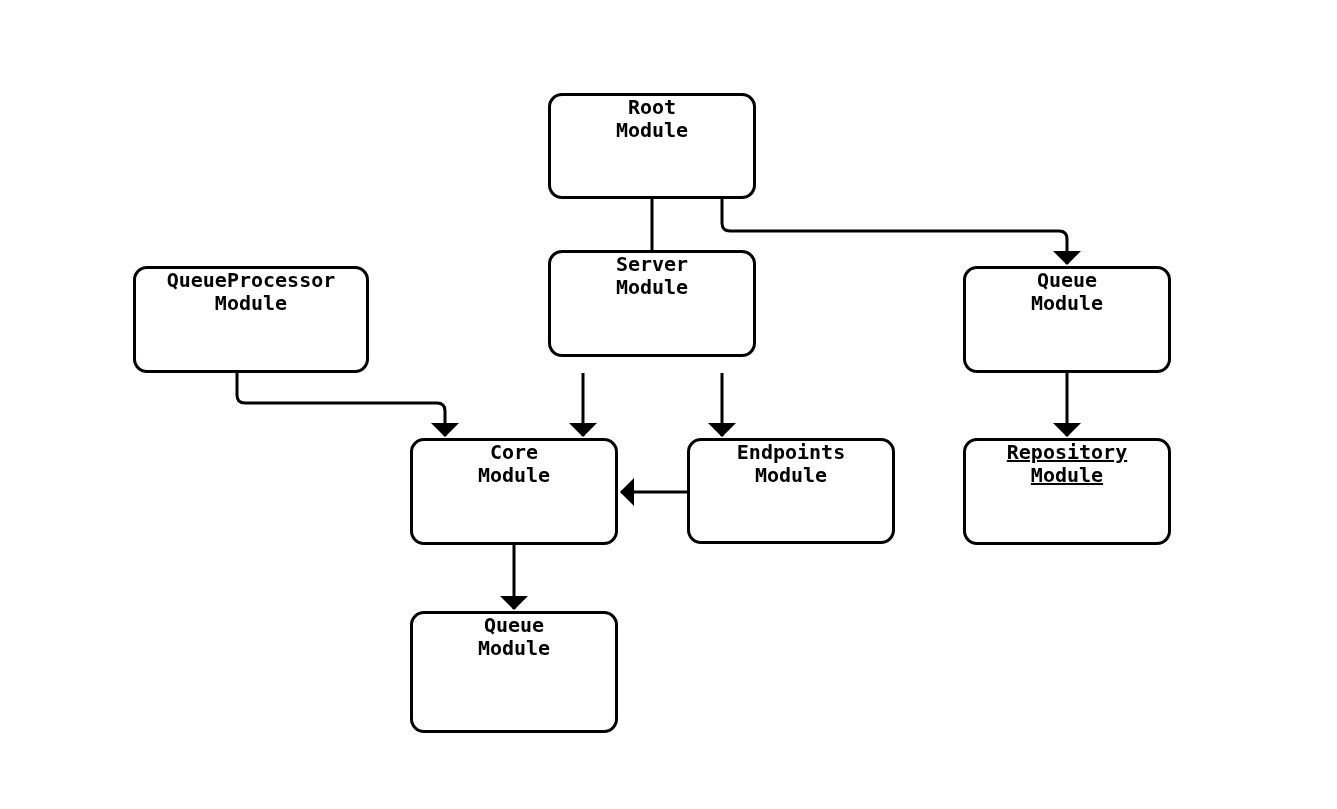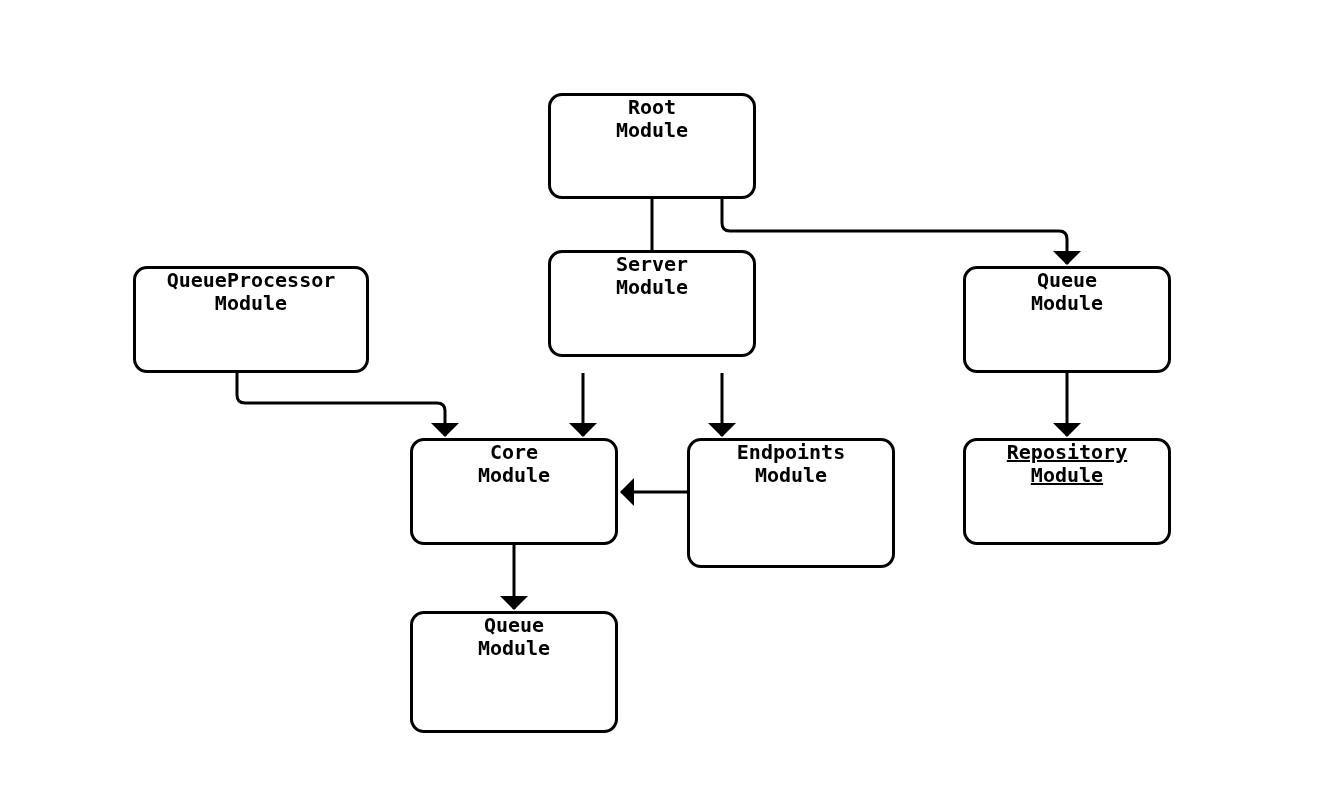--- a/index.html
+++ b/index.html
@@ -81,21 +81,21 @@
 Module</span>
       </div>
       <div class="node" style="left: 963px; top: 266px; width: 208px; height: 107px;">
         <span class="node-label">Queue
 Module</span>
       </div>
       <div class="node" style="left: 410px; top: 438px; width: 208px; height: 107px;">
         <span class="node-label">Core
 Module</span>
       </div>
-      <div class="node" style="left: 687px; top: 438px; width: 208px; height: 130px;">
+      <div class="node" style="left: 687px; top: 438px; width: 208px; height: 106px;">
         <span class="node-label">Endpoints
 Module</span>
       </div>
       <div class="node" style="left: 963px; top: 438px; width: 208px; height: 107px; text-decoration: underline;">
         <span class="node-label">Repository
 Module</span>
       </div>
       <div class="node" style="left: 410px; top: 611px; width: 208px; height: 122px;">
         <span class="node-label">Queue
 Module</span>

